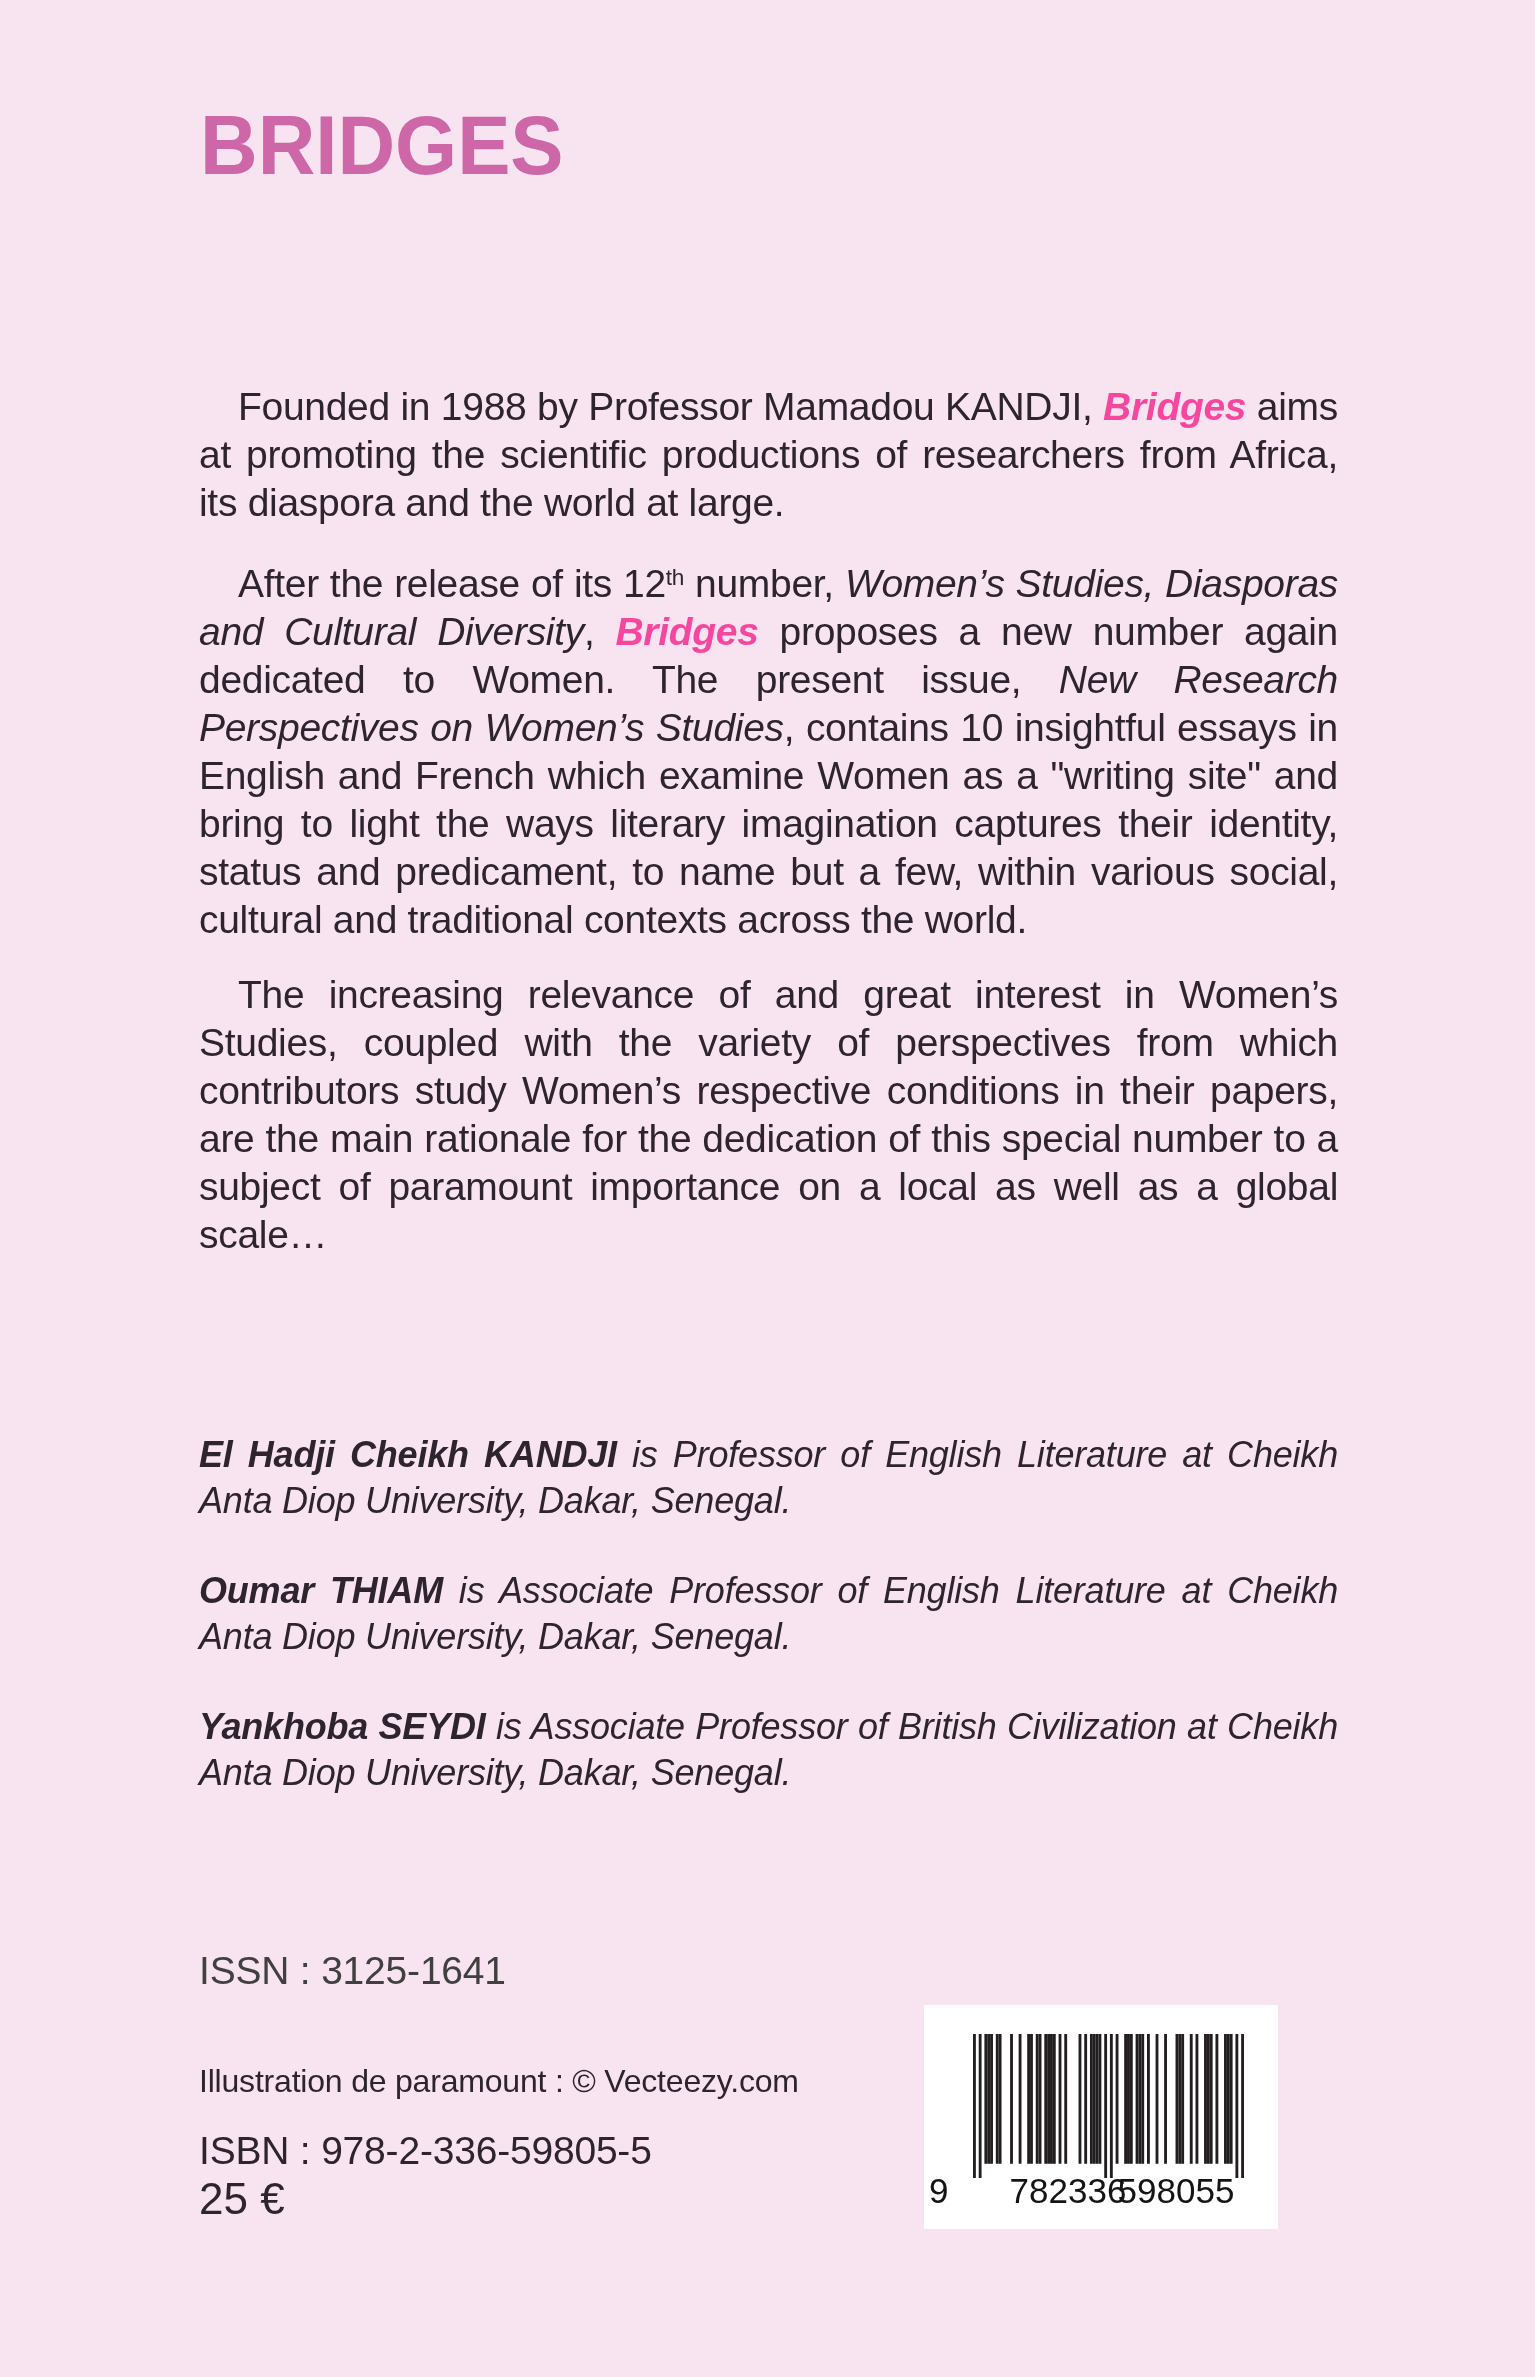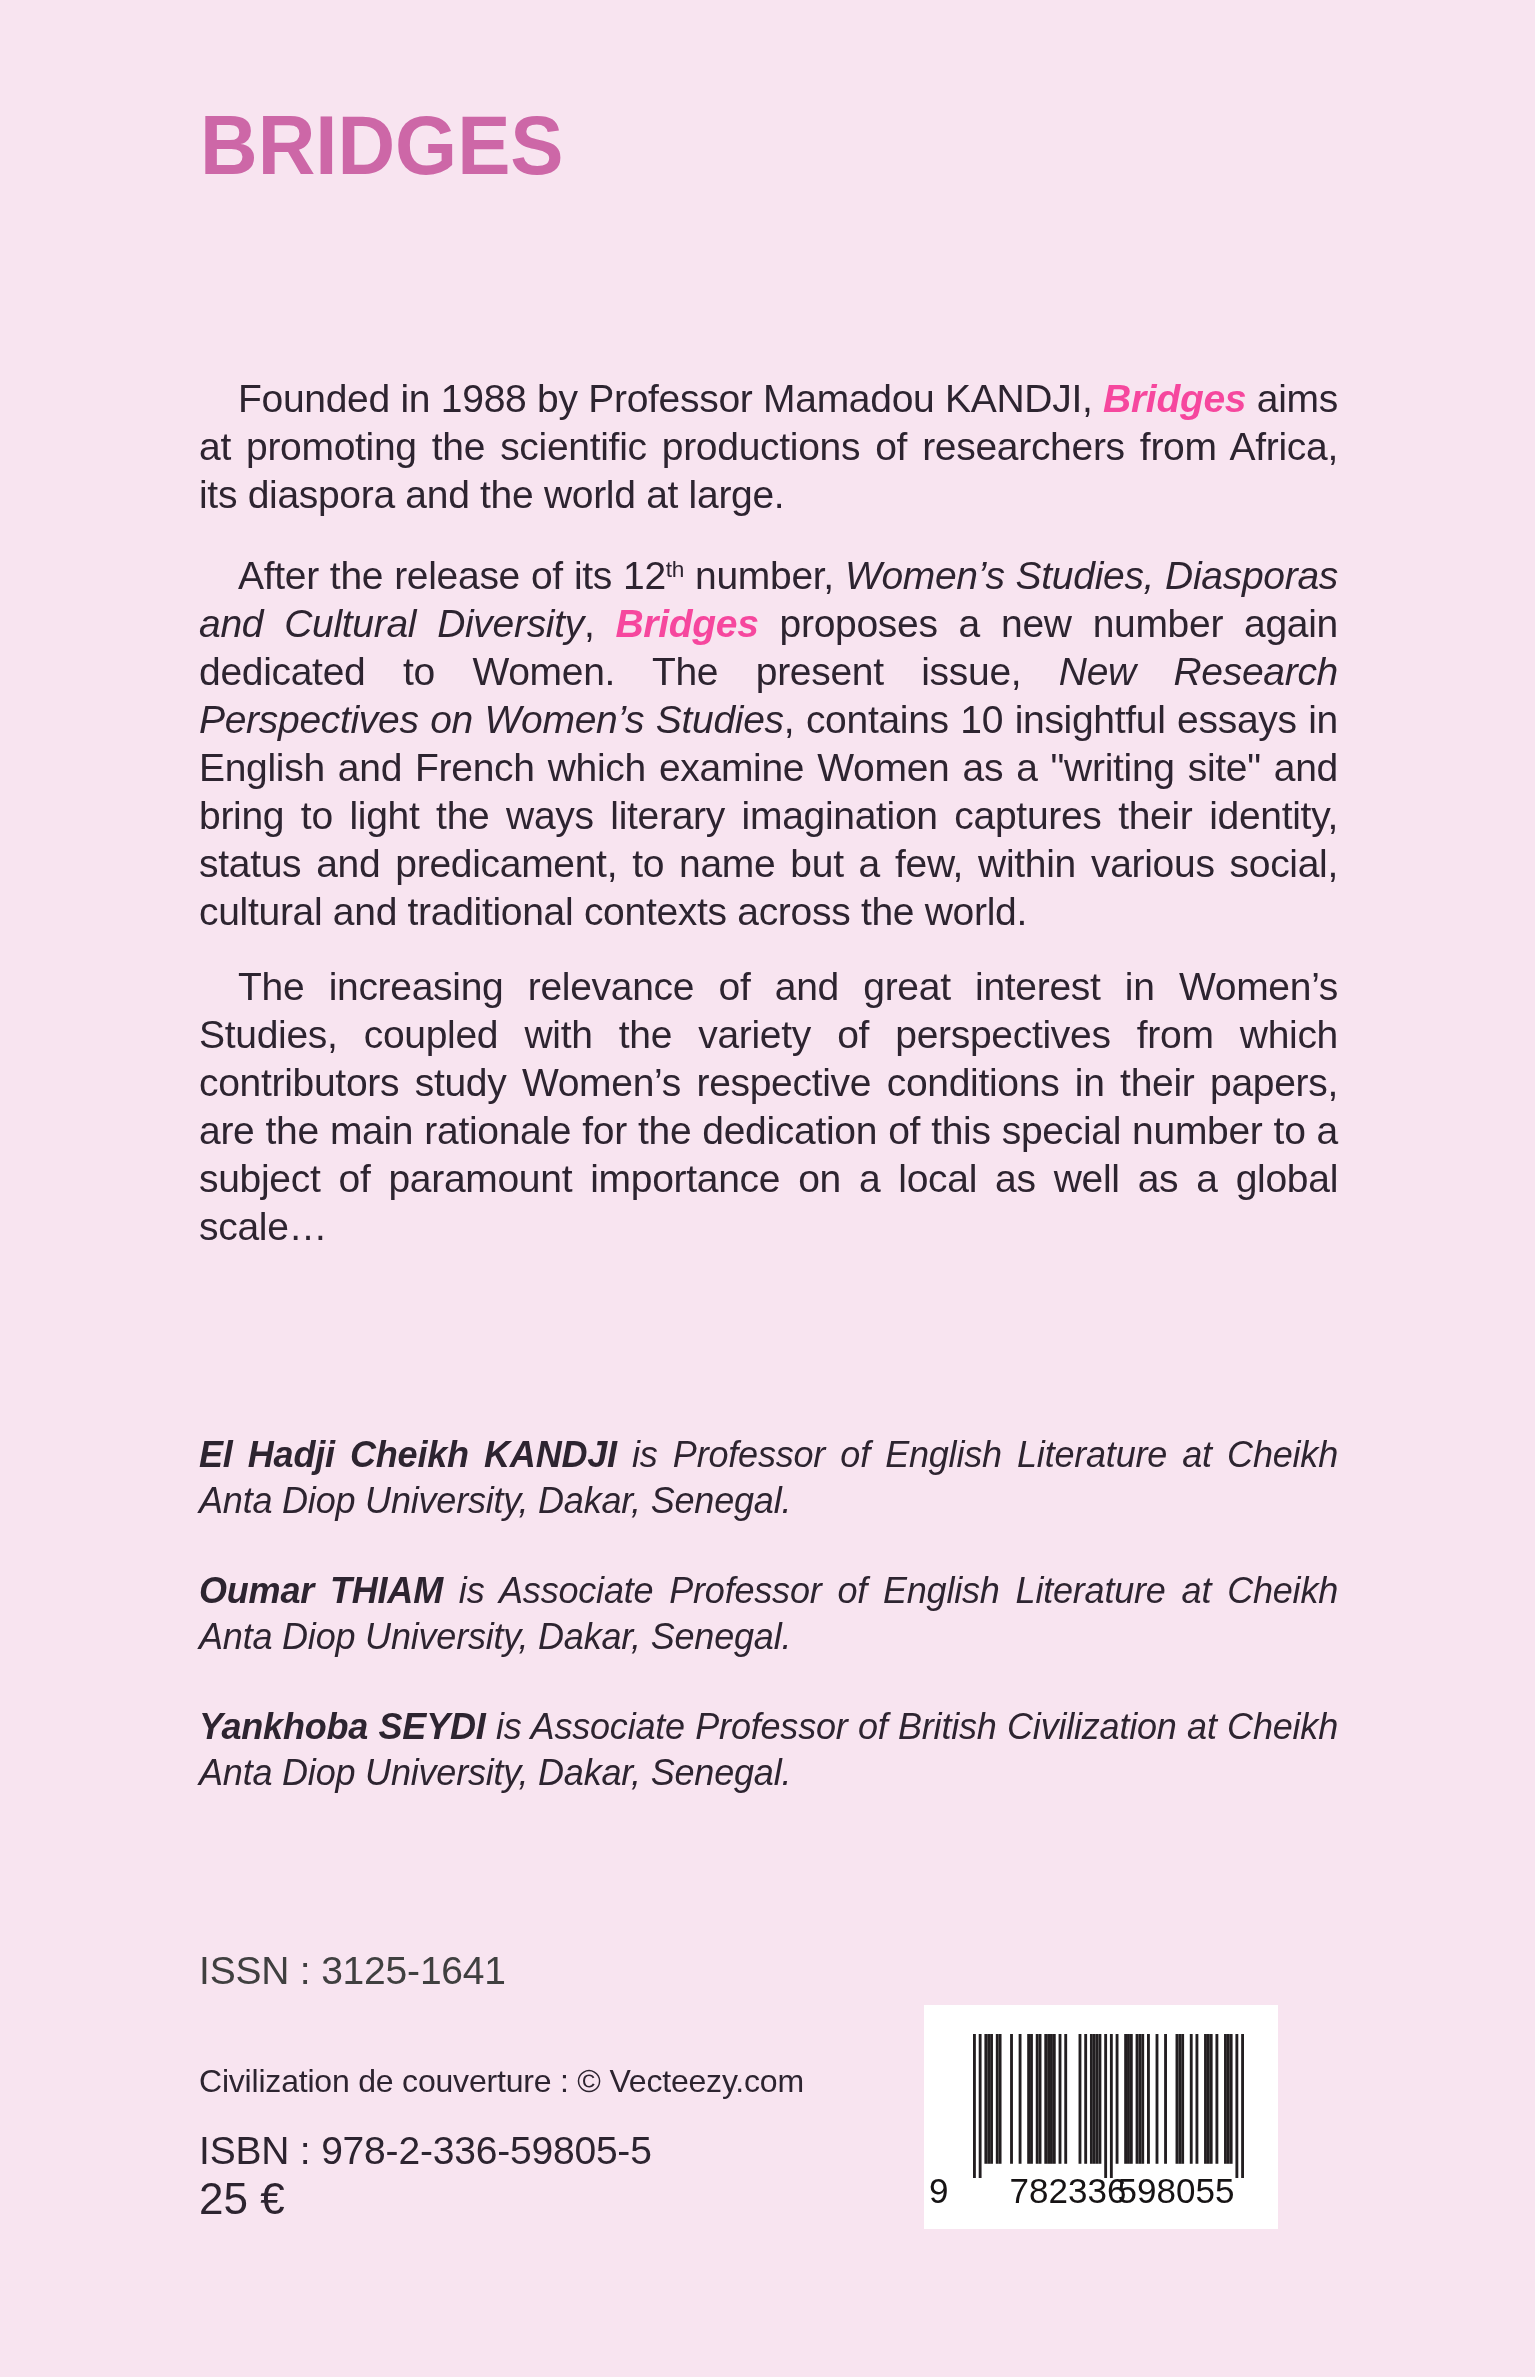--- a/index.html
+++ b/index.html
@@ -33,21 +33,21 @@
     font-size:41px;line-height:45px;font-weight:bold;color:#cd67a7;
     white-space:nowrap;
   }
   
   .copy{
     position:absolute;left:199px;top:371px;width:1139px;
     font-size:39px;line-height:48px;color:#2d2430;
     letter-spacing:-0.3px;
     text-align:justify;
   }
-  .copy p{margin:4px 0 27px 0;text-indent:39px;}
+  .copy p{margin:12px 0 27px 0;text-indent:39px;}
   .copy p:last-child{margin-bottom:0;}
   .s-i{font-style:italic;}
   .s-bi{font-style:italic;font-weight:bold;margin-top:15px;}
   .s-bp{font-style:italic;font-weight:bold;color:#f6479e;}
   .s-sup{font-size:58%;vertical-align:0.55em;}
   
   .bios{
     position:absolute;left:199px;top:1432px;width:1139px;
     font-size:36px;line-height:46px;color:#2d2430;
     letter-spacing:-0.2px;
@@ -105,21 +105,21 @@
     <p><span class="s-r">The increasing relevance of and great interest in Women’s Studies, coupled with the variety of perspectives from which contributors study Women’s respective conditions in their papers, are the main rationale for the dedication of this special number to a subject of paramount importance on a local as well as a global scale…</span></p>
   </div>
 
   <div class="bios">
     <div class="bio"><span class="s-bi">El Hadji Cheikh KANDJI</span><span class="s-i"> is Professor of English Literature at Cheikh Anta Diop University, Dakar, Senegal.</span></div>
     <div class="bio"><span class="s-bi">Oumar THIAM</span><span class="s-i"> is Associate Professor of English Literature at Cheikh Anta Diop University, Dakar, Senegal.</span></div>
     <div class="bio"><span class="s-bi">Yankhoba SEYDI</span><span class="s-i"> is Associate Professor of British Civilization at Cheikh Anta Diop University, Dakar, Senegal.</span></div>
   </div>
 
   <div class="issn">ISSN : 3125-1641</div>
-  <div class="credit">Civilization de couverture : © Vecteezy.com</div>
+  <div class="credit">Illustration de paramount : © Vecteezy.com</div>
   <div class="isbn">ISBN : 978-2-336-59805-5</div>
   <div class="price">25 €</div>
 
   <div class="barcode-box">
     <svg class="barcode-bars" viewBox="0 0 323 172" preserveAspectRatio="none">
         <rect x="0.00" y="0" width="3.40" height="172"></rect>
         <rect x="6.80" y="0" width="3.40" height="172"></rect>
         <rect x="13.60" y="0" width="3.40" height="155"></rect>
         <rect x="17.00" y="0" width="3.40" height="155"></rect>
         <rect x="20.40" y="0" width="3.40" height="155"></rect>

